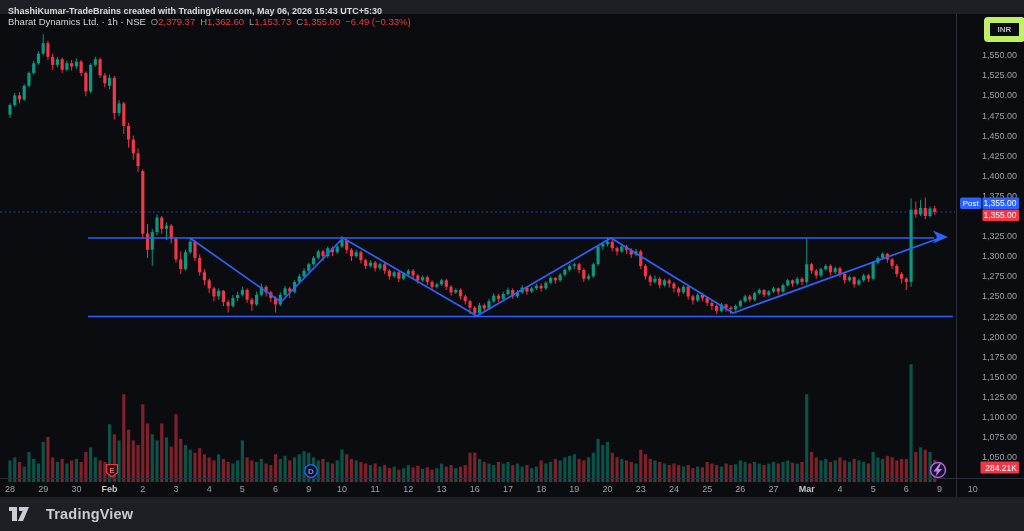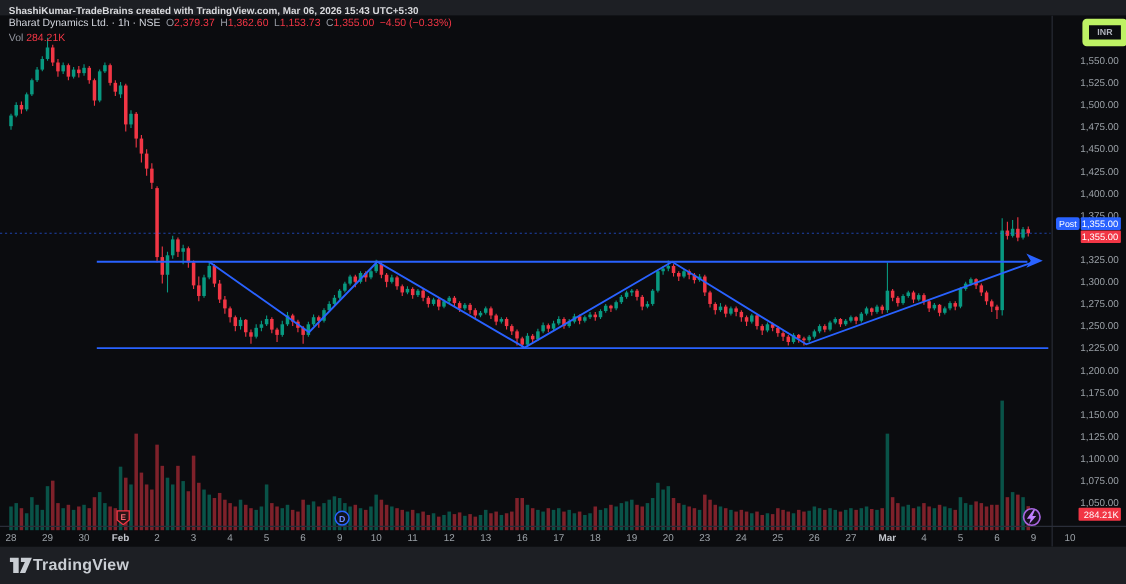--- a/index.html
+++ b/index.html
@@ -5,30 +5,30 @@
   html,body{margin:0;padding:0;background:#0b0c0f;}
   .stage{position:relative;width:1024px;height:531px;overflow:hidden;background:#0b0c0f;font-family:"Liberation Sans",sans-serif;}
   .topbar{position:absolute;top:0;left:0;width:1024px;height:14px;background:#1d1f24;box-sizing:border-box;padding-left:8px;}
   .topbar span{color:#d8d9dc;font-size:9px;font-weight:bold;line-height:14px;white-space:nowrap;}
   svg.chart{position:absolute;top:14px;left:0;}
   .legend{position:absolute;top:16px;left:8px;font-size:9.5px;color:#d1d4dc;line-height:12px;white-space:nowrap;}
   .legend .lbl{color:#9598a1;margin-left:5px;}
   .legend .val{color:#F23645;}
   .legend .row2{margin-top:1px;}
   .inr-btn{position:absolute;top:17px;left:984px;width:29px;height:13px;border:6px solid #bef264;border-radius:4px;color:#b2b5be;font-size:8px;font-weight:bold;text-align:center;line-height:13px;background:transparent;cursor:pointer;}
-  .footer{position:absolute;top:497px;left:0;width:1024px;height:34px;background:#1d1f24;display:flex;align-items:center;gap:0;padding-left:8px;box-sizing:border-box;}
+  .footer{position:absolute;top:497px;left:0;width:1024px;height:34px;background:#1d1f24;display:flex;align-items:center;gap:16px;padding-left:8px;box-sizing:border-box;}
   .footer .brand{color:#c9cdd3;font-size:14.5px;font-weight:bold;letter-spacing:.2px;}
 </style>
 </head>
 <body>
 
 <div class="stage">
 
   <div class="topbar">
-    <span>ShashiKumar-TradeBrains created with TradingView.com, Mar 06, 2026 15:43 UTC+5:30</span>
+    <span>ShashiKumar-TradeBrains created with TradingView.com, May 06, 2026 15:43 UTC+5:30</span>
   </div>
 
   <svg class="chart" id="chart-svg" width="1024" height="483" viewBox="0 14 1024 483">
       <g>
         <rect x="8.4" y="460.44" width="3.2" height="21.56" fill="#089981" opacity="0.5"></rect>
         <rect x="13.1425" y="457.36" width="3.2" height="24.64" fill="#089981" opacity="0.5"></rect>
         <rect x="17.884999999999998" y="461.98" width="3.2" height="20.02" fill="#F23645" opacity="0.5"></rect>
         <rect x="22.627499999999998" y="466.6" width="3.2" height="15.4" fill="#089981" opacity="0.5"></rect>
         <rect x="27.369999999999997" y="451.97" width="3.2" height="30.03" fill="#089981" opacity="0.5"></rect>
         <rect x="32.1125" y="458.9" width="3.2" height="23.1" fill="#089981" opacity="0.5"></rect>
@@ -696,25 +696,21 @@
         <text x="1016.5" y="206" text-anchor="end" fill="#fff" font-size="8.5">1,355.00</text>
         <rect x="982.5" y="209.5" width="36.5" height="11.5" rx="1" fill="#F23645"></rect>
         <text x="1016.5" y="218.3" text-anchor="end" fill="#fff" font-size="8.5">1,355.00</text>
         <rect x="980.5" y="461.5" width="38.5" height="12" rx="1" fill="#F23645"></rect>
         <text x="1017" y="470.7" text-anchor="end" fill="#fff" font-size="8.5">284.21K</text>
       </g>
     </svg>
 
   <div class="legend">
     <div>
-      <span>Bharat Dynamics Ltd. · 1h · NSE</span><span class="lbl">O</span><span class="val">2,379.37</span><span class="lbl">H</span><span class="val">1,362.60</span><span class="lbl">L</span><span class="val">1,153.73</span><span class="lbl">C</span><span class="val">1,355.00</span><span class="val lbl" style="color:#F23645">−4.50 (−0.33%)</span>
-    </div>
-    <div class="row2">
-      <span class="lbl" style="margin-left:0">Vol</span>
-      <span class="val">284.21K</span>
+      <span>Bharat Dynamics Ltd. · 1h · NSE</span><span class="lbl">O</span><span class="val">2,379.37</span><span class="lbl">H</span><span class="val">1,362.60</span><span class="lbl">L</span><span class="val">1,153.73</span><span class="lbl">C</span><span class="val">1,355.00</span><span class="val lbl" style="color:#F23645">−6.49 (−0.33%)</span>
     </div>
   </div>
 
   <div class="inr-btn">INR</div>
 
   <div class="footer">
     <svg width="22" height="16" viewBox="0 0 22 16">
       <path d="M1,1 h8 v14 h-5 v-10 h-3 z" fill="#c9cdd3"></path>
       <path d="M11,1 h10 l-6,14 h-5 l4.6,-10 h-3.6 z" fill="#c9cdd3"></path>
     </svg>

